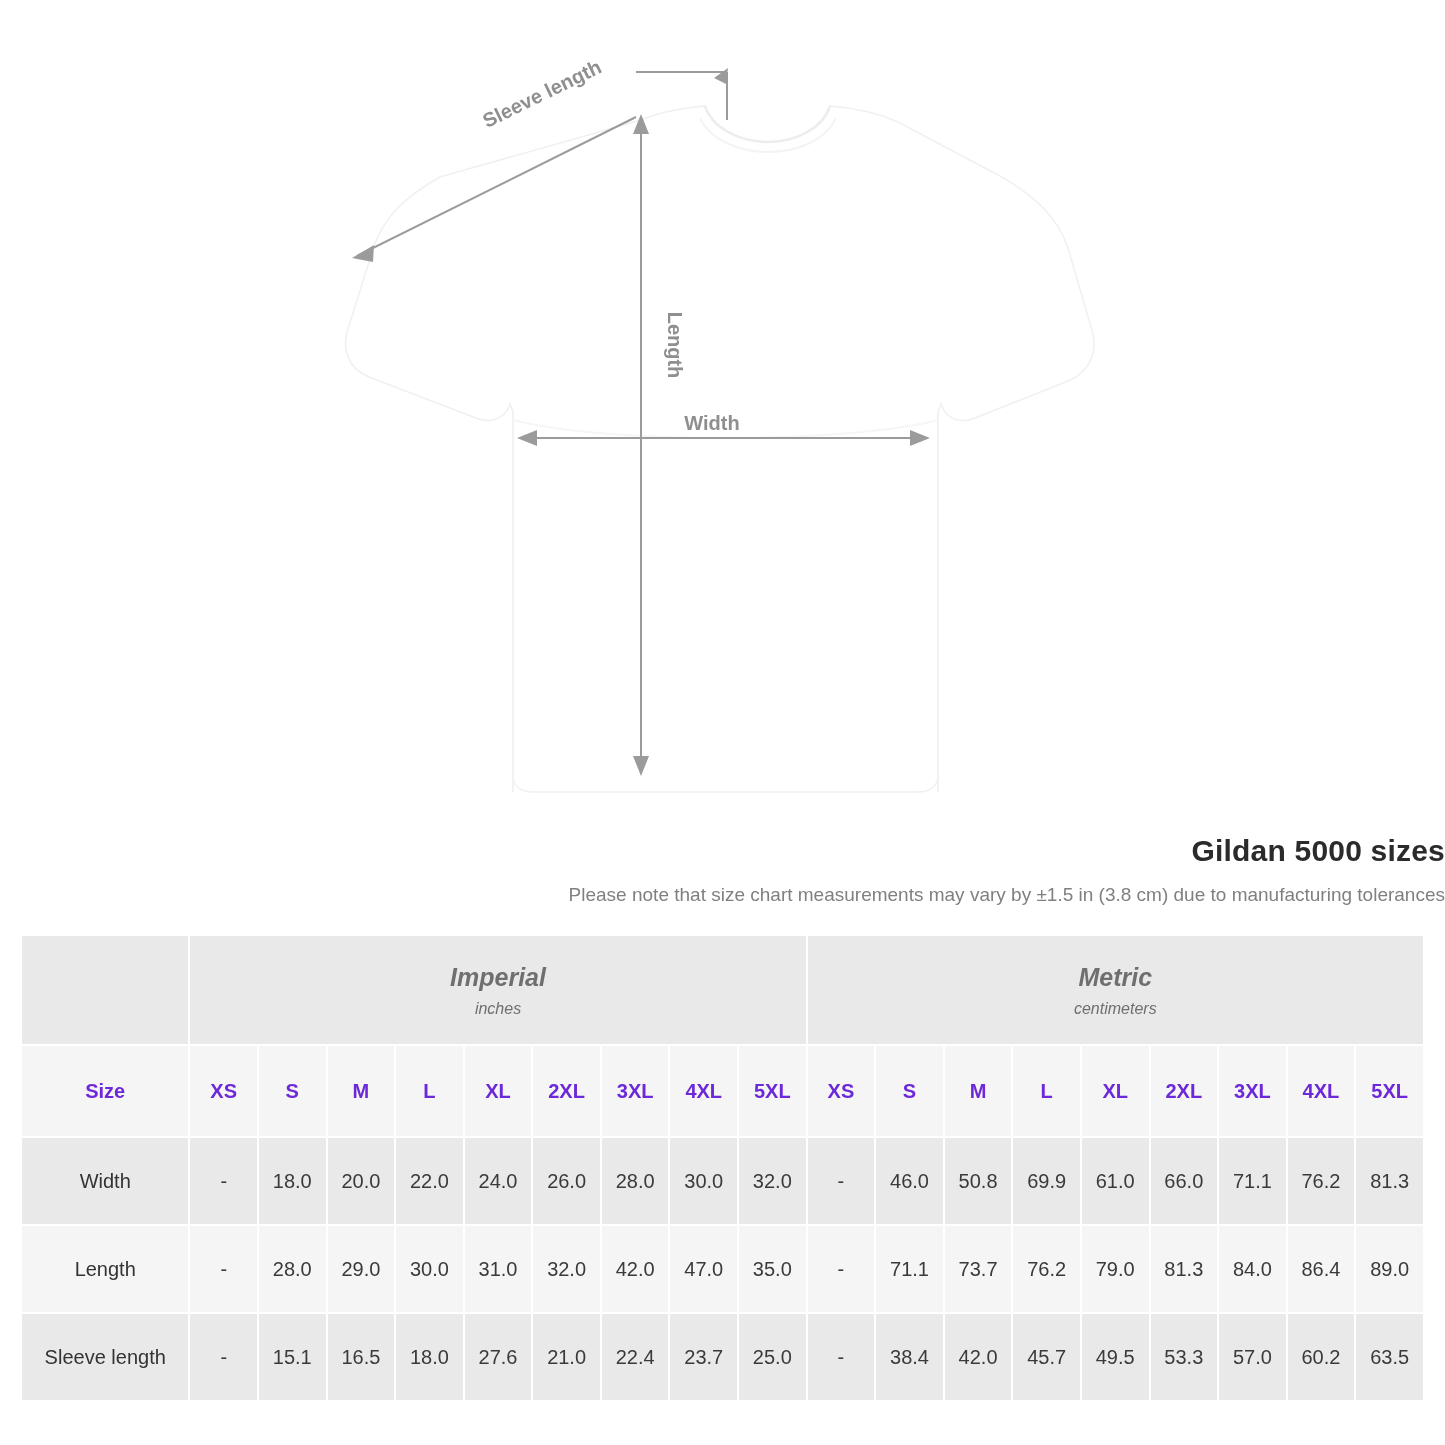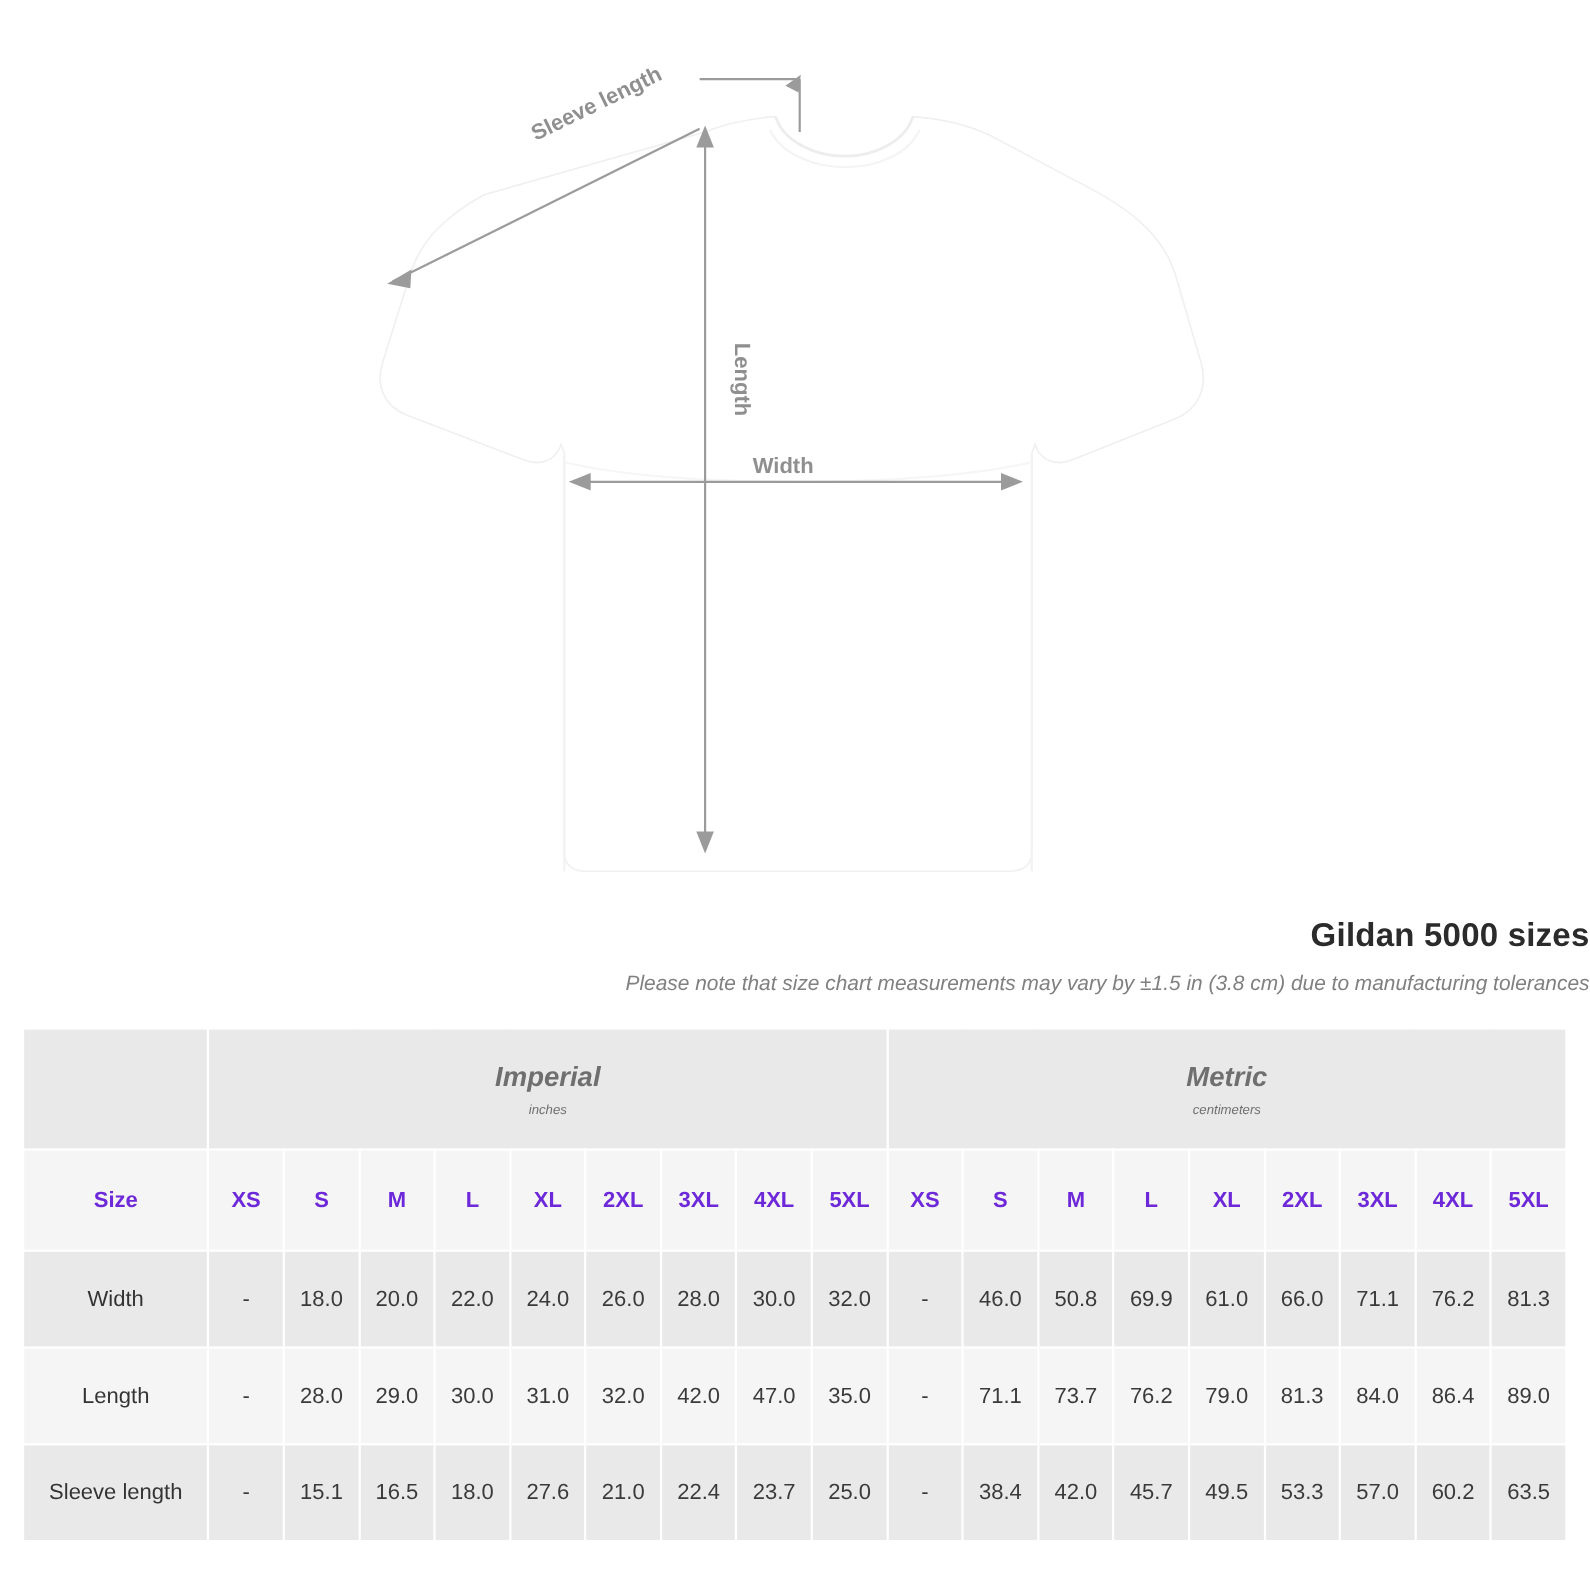--- a/index.html
+++ b/index.html
@@ -32,21 +32,20 @@
   }
   #chart-title {
     font-size: 30px;
     font-weight: bold;
     color: #2b2b2b;
     letter-spacing: 0.2px;
   }
   #chart-note {
     margin-top: 16px;
     font-size: 19px;
-    font-style: italic;
     color: #808080;
   }
 
   
   #size-table-wrap {
     margin-top: 28px;
     padding: 0 20px;
     box-sizing: border-box;
   }
   table.size-table {
@@ -67,21 +66,21 @@
     padding: 0;
   }
   .unit-name {
     font-size: 25px;
     font-style: italic;
     font-weight: bold;
     color: #6f6f6f;
   }
   .unit-sub {
     margin-top: 8px;
-    font-size: 12px;
+    font-size: 16px;
     font-style: italic;
     color: #6f6f6f;
   }
   .blank-cell {
     background: #e9e9e9;
   }
   
   .hdr-row td {
     background: #f5f5f5;
     height: 88px;

